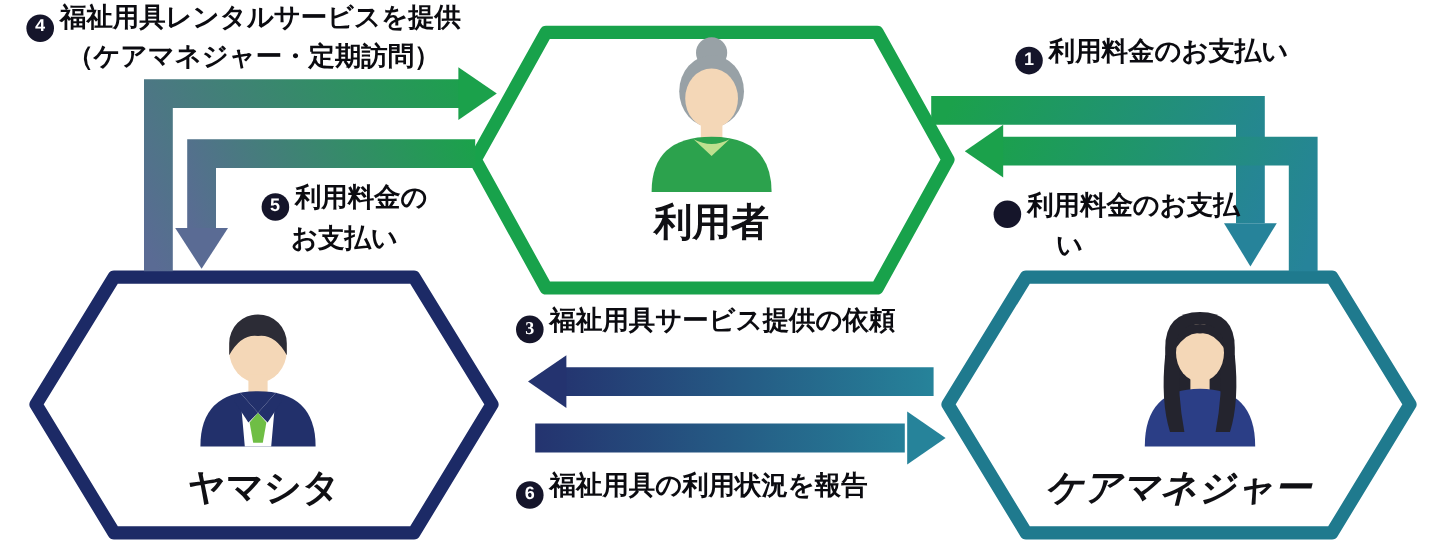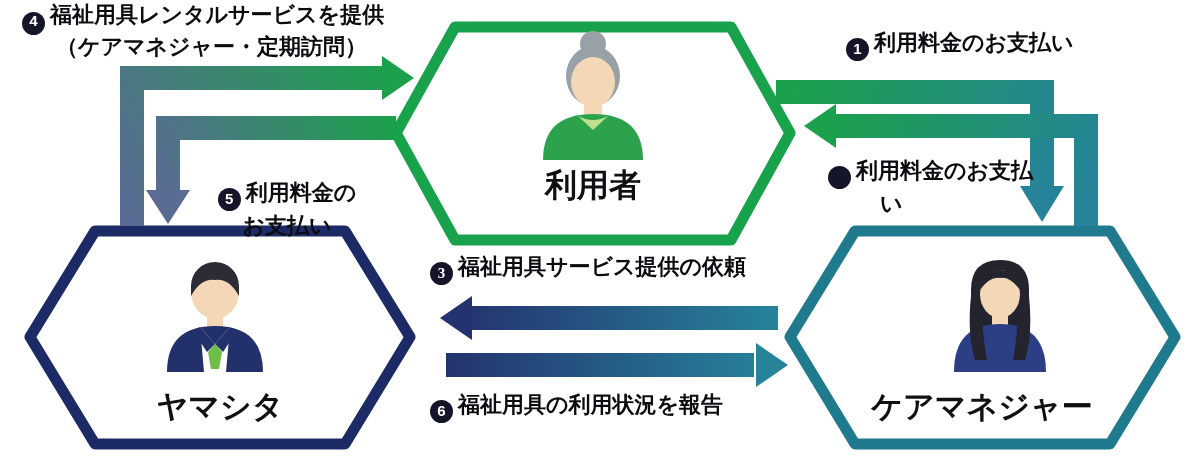--- a/index.html
+++ b/index.html
@@ -22,28 +22,28 @@
     vertical-align:-4px; flex:none;
   }
   .hang { padding-left:52px; text-indent:-52px; }
   .center { text-align:center; }
   .entity {
     position:absolute; font-weight:700; color:#101014;
     text-align:center; line-height:1.2; width:300px;
   }
   .entity-user      { left:443px; top:166px; font-size:32px; }
   .entity-yamashita { left:70px;  top:388px; font-size:31px; }
-  .entity-care      { left:832px; top:388px; font-size:31px; }
+  .entity-care      { left:832px; top:388px; font-size:31px;font-style:italic; }
 
   .lbl-s1 { left:846px; top:28px; }
   .lbl-s2 { left:828px; top:156px; width:168px; }
   .lbl-s3 { left:430px; top:252px;font-family:Liberation Serif, serif; }
   .lbl-s4 { left:22px;  top:2px;font-family:Liberation Mono, monospace; }
   .lbl-s4b{ left:56px;  top:32px; }
-  .lbl-s5 { left:208px; top:150px; width:158px;margin-top:28px; }
+  .lbl-s5 { left:208px; top:150px; width:158px; }
   .lbl-s6 { left:430px; top:390px; }
 </style>
 </head>
 <body>
 
 <div class="canvas">
 
   <svg class="layer" viewBox="0 0 1200 463">
     <defs>
       <linearGradient id="g1" gradientUnits="userSpaceOnUse" x1="790" y1="92" x2="1042" y2="210">

